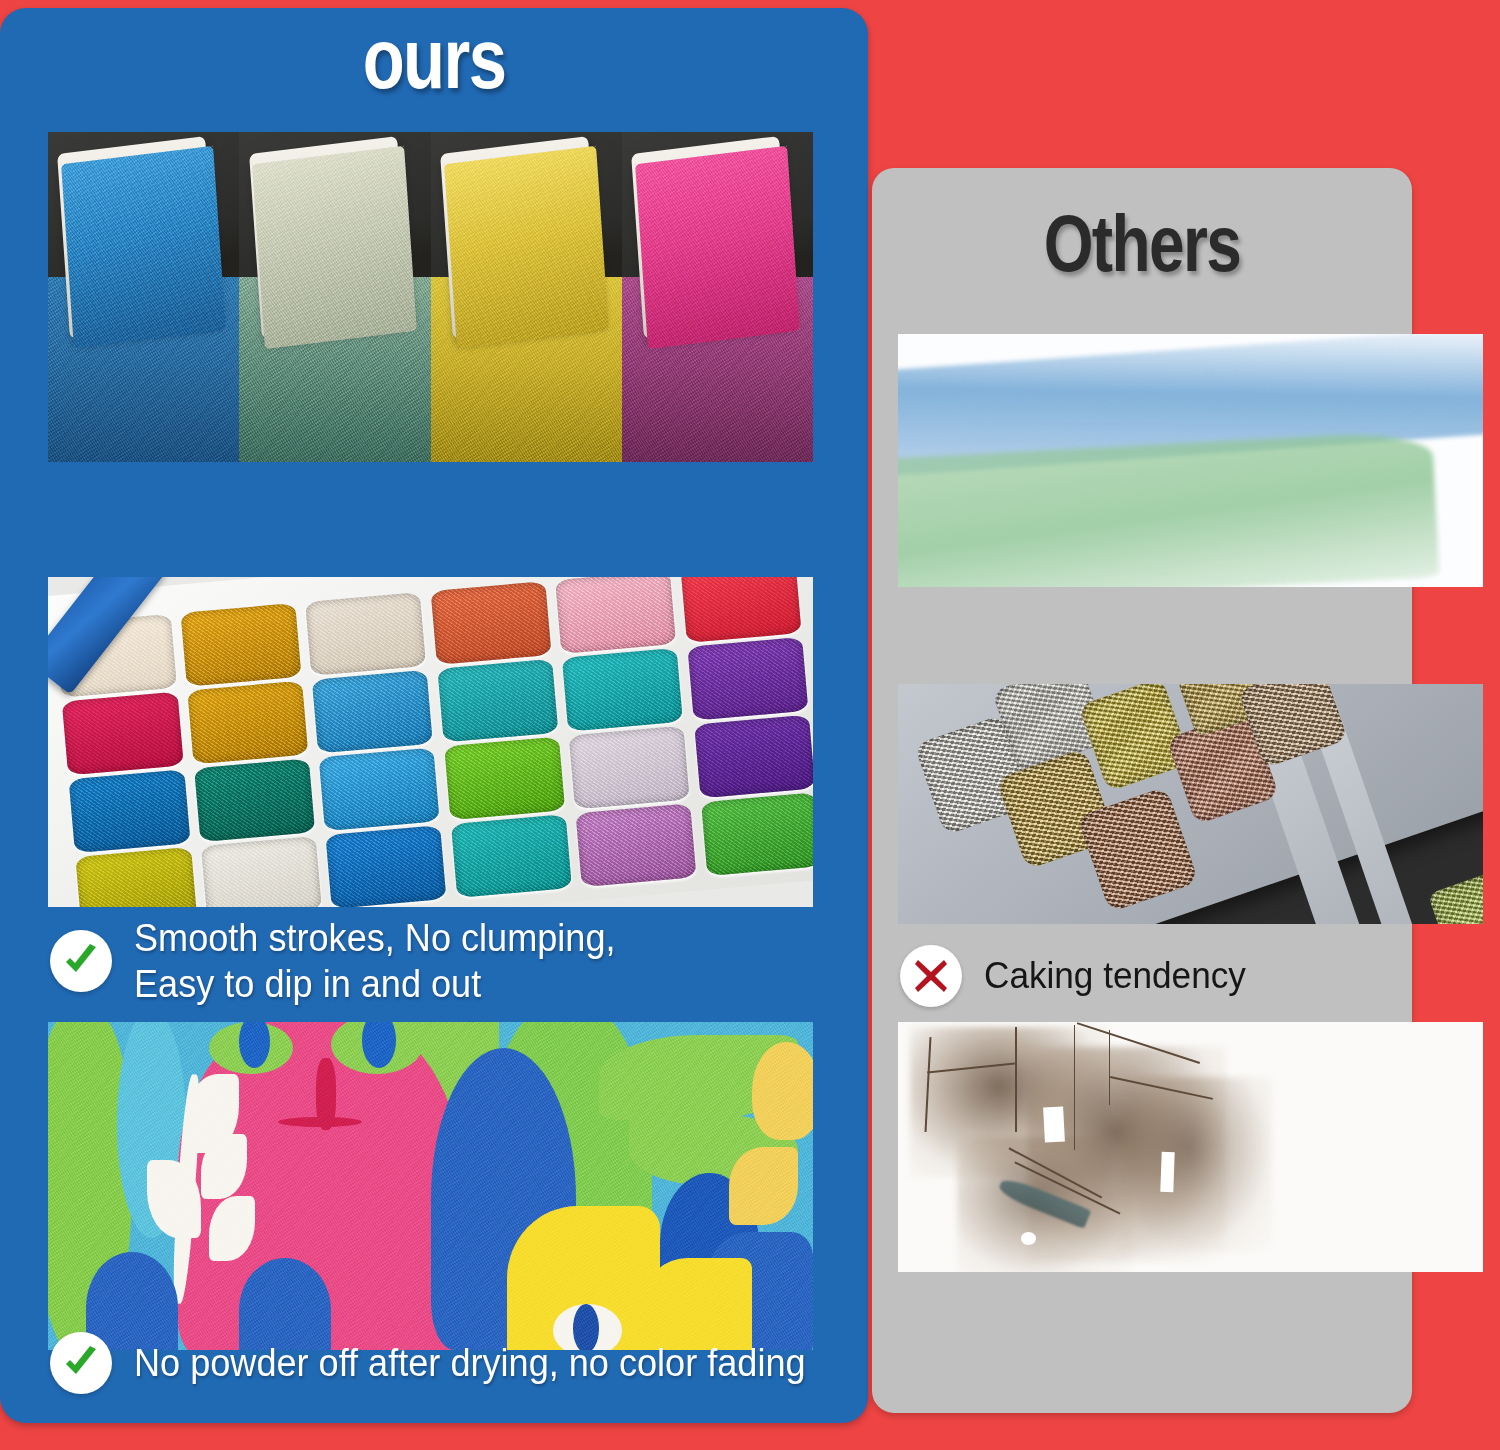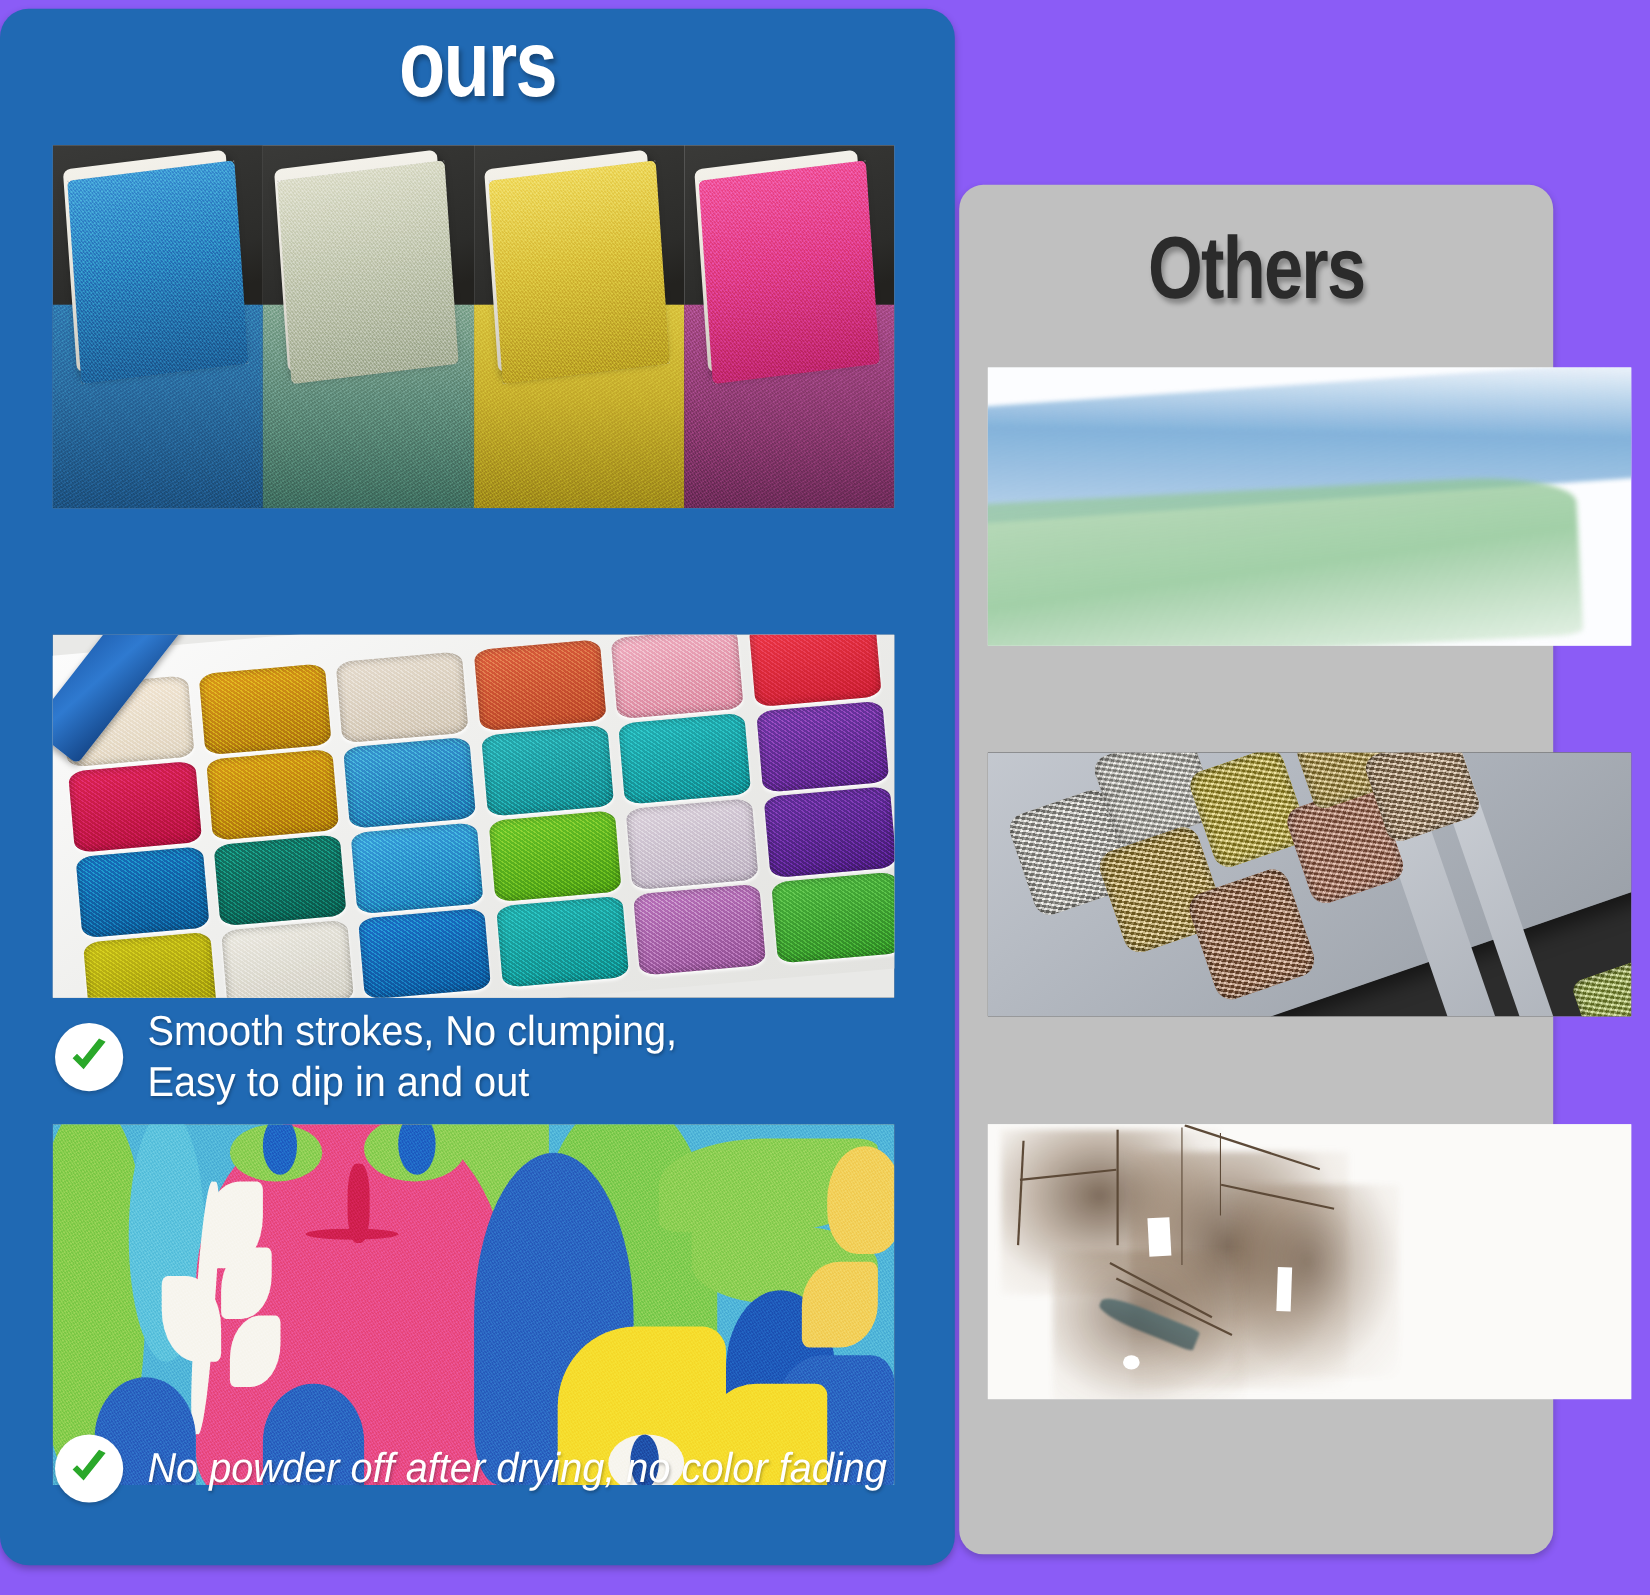--- a/index.html
+++ b/index.html
@@ -7,21 +7,21 @@
     width: 1500px;
     height: 1450px;
     background: #ffffff;
     font-family: "Liberation Sans", sans-serif;
     overflow: hidden;
   }
   .stage {
     position: relative;
     width: 1500px;
     height: 1450px;
-    background: #8b5cf6;
+    background: #ef4444;
   }
 
   
   .panel-ours {
     position: absolute;
     left: 0px;
     top: 8px;
     width: 868px;
     height: 1415px;
     background: #2069b3;
@@ -393,21 +393,21 @@
       <div class="sh" style="left:60%;top:56%;width:20%;height:48%;background:#f6dc2c;border-radius:46% 14% 0 0;"></div>
       <div class="sh" style="left:92%;top:6%;width:9%;height:30%;background:#f2cf58;border-radius:50% 50% 40% 40%;"></div>
       <div class="sh" style="left:89%;top:38%;width:9%;height:24%;background:#f2cf58;border-radius:50% 10% 50% 10%;"></div>
       <div class="sh" style="left:78%;top:72%;width:14%;height:30%;background:#f6dc2c;border-radius:40% 10% 0 0;"></div>
       <div class="sh" style="left:66%;top:86%;width:9%;height:16%;background:#f7f5ee;border-radius:50%;"></div>
       <div class="sh" style="left:68.6%;top:86%;width:3.4%;height:15%;background:#1f4fa8;border-radius:50%;"></div>
       <div class="grain" style="opacity:0.55;"></div>
     </div>
   </div>
 
-  <div class="feat-row" style="left:50px; top:1304px; width:800px;font-style:italic;">
+  <div class="feat-row" style="left:50px; top:1332px; width:800px;">
     <div class="badge">
       <svg width="44" height="44" viewBox="0 0 44 44" aria-hidden="true">
         <path d="M7 23 L17 33 L37 8 L31 5 L16 24 L11 19 Z" fill="#2aa82a"></path>
       </svg>
     </div>
     <div class="feat-text">No powder off after drying, no color fading</div>
   </div>
 
   <div class="panel-others"></div>
 
@@ -431,20 +431,28 @@
       <div class="slot" style="left:19%;top:32%;width:16%;height:40%;background:#d7af3c;transform:rotate(-19deg);"></div>
       <div class="slot" style="left:33%;top:2%;width:15%;height:38%;background:#e8cf2a;transform:rotate(-19deg);"></div>
       <div class="slot" style="left:33%;top:48%;width:16%;height:42%;background:#c0794a;transform:rotate(-19deg);"></div>
       <div class="slot" style="left:48%;top:16%;width:15%;height:38%;background:#cf7a57;transform:rotate(-19deg);"></div>
       <div class="slot" style="left:49%;top:-8%;width:13%;height:26%;background:#d9b441;transform:rotate(-19deg);"></div>
       <div class="slot" style="left:60%;top:-4%;width:15%;height:34%;background:#c9a070;transform:rotate(-19deg);"></div>
       <div class="slot" style="left:92%;top:82%;width:12%;height:26%;background:#b5d13e;transform:rotate(-19deg);"></div>
     </div>
   </div>
 
+  <div class="feat-row" style="left:900px; top:945px; width:560px;">
+    <div class="badge">
+      <svg width="42" height="42" viewBox="0 0 42 42" aria-hidden="true">
+        <path d="M8 5 L21 17 L34 5 L37 9 L25 21 L37 33 L34 37 L21 25 L8 37 L5 33 L17 21 L5 9 Z" fill="#b4141f"></path>
+      </svg>
+    </div>
+    <div class="con-text">Caking tendency</div>
+  </div>
 
   <div class="photo" style="left:898px; top:1022px; width:585px; height:250px; background:#fbfaf8;">
     <div class="sketch">
       <div class="smudge" style="left:2%;top:2%;width:34%;height:60%;"></div>
       <div class="smudge" style="left:22%;top:10%;width:34%;height:86%;"></div>
       <div class="smudge" style="left:38%;top:22%;width:26%;height:70%;opacity:0.75;"></div>
       <div class="smudge" style="left:10%;top:46%;width:30%;height:56%;opacity:0.8;"></div>
       <div class="ln" style="left:5%;top:6%;width:1.5px;height:38%;transform:rotate(3deg);"></div>
       <div class="ln" style="left:20%;top:2%;width:1.5px;height:42%;"></div>
       <div class="ln" style="left:30%;top:1%;width:1.5px;height:50%;"></div>

